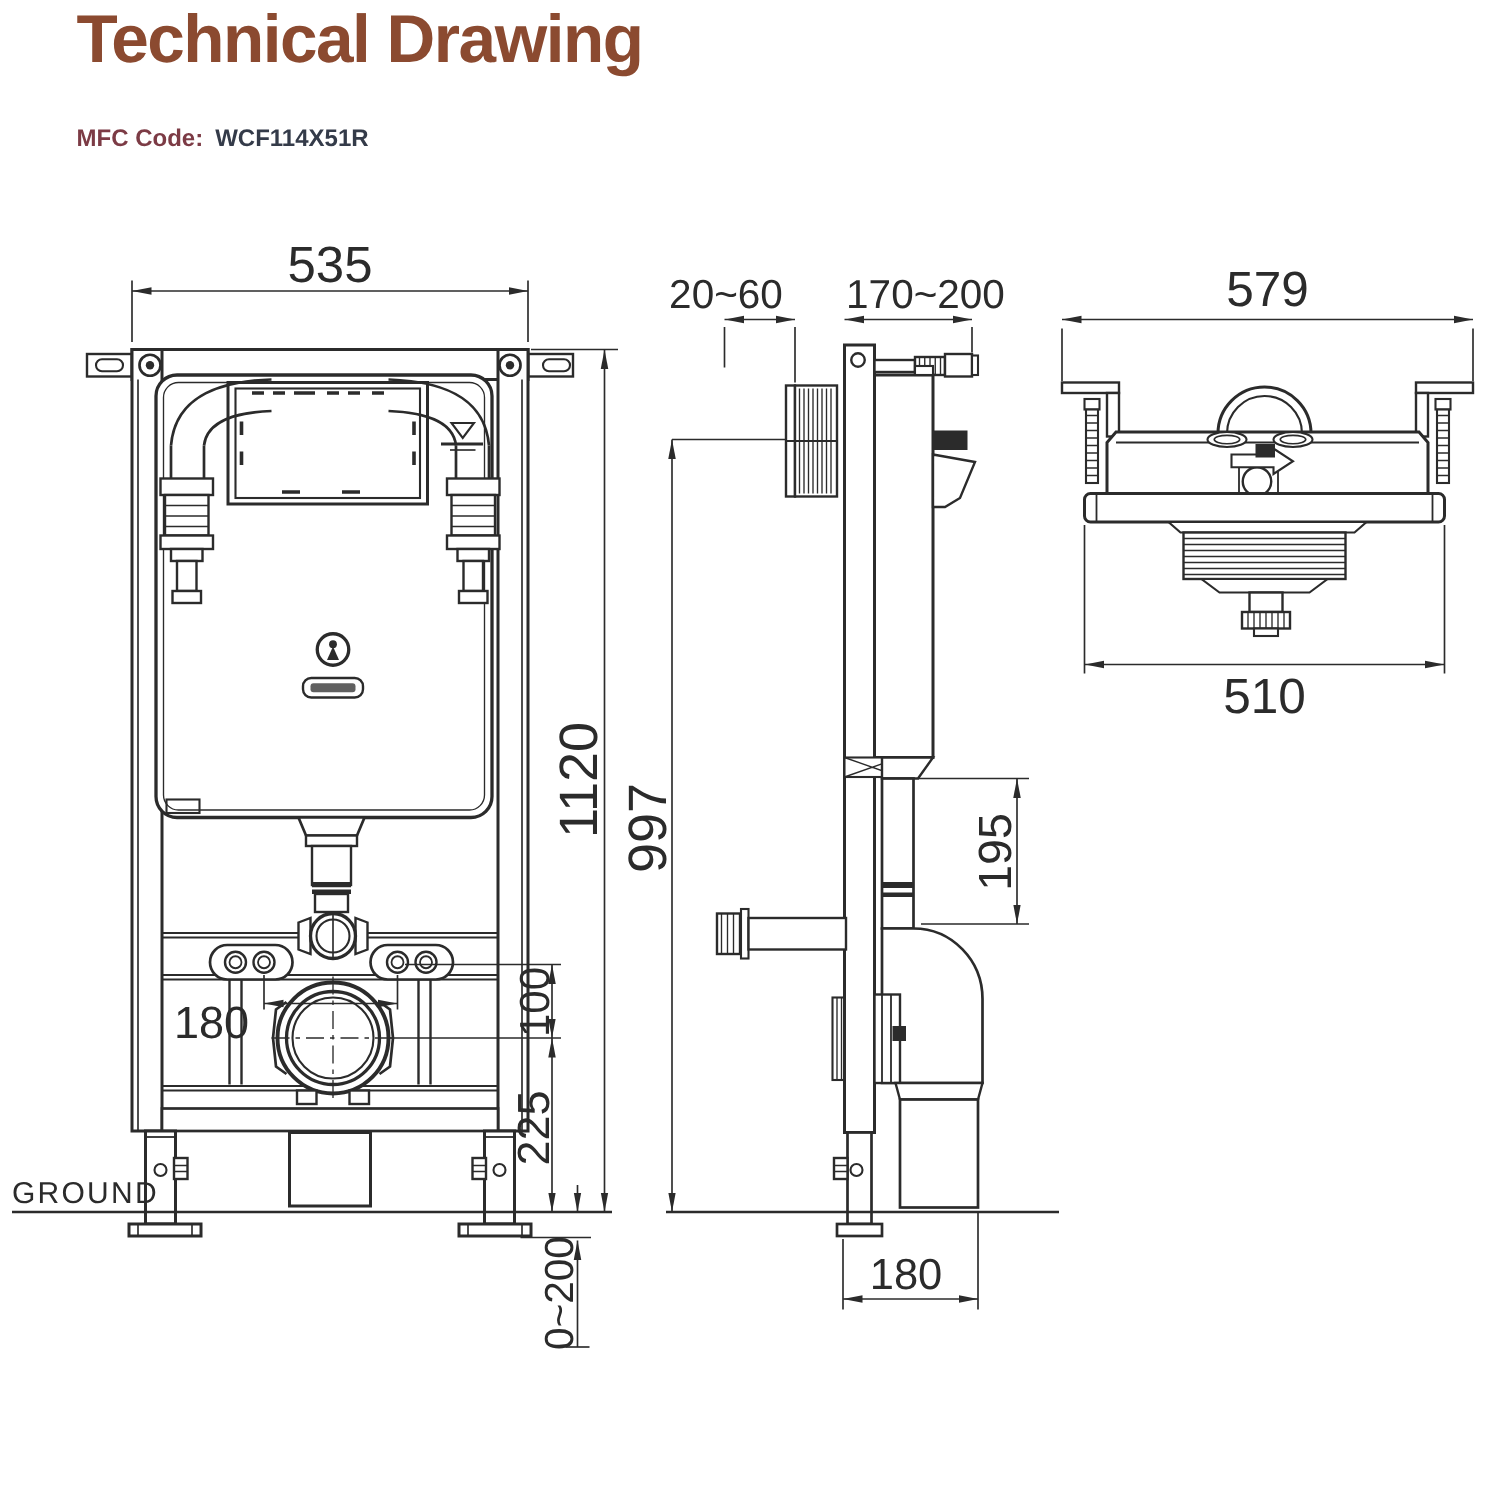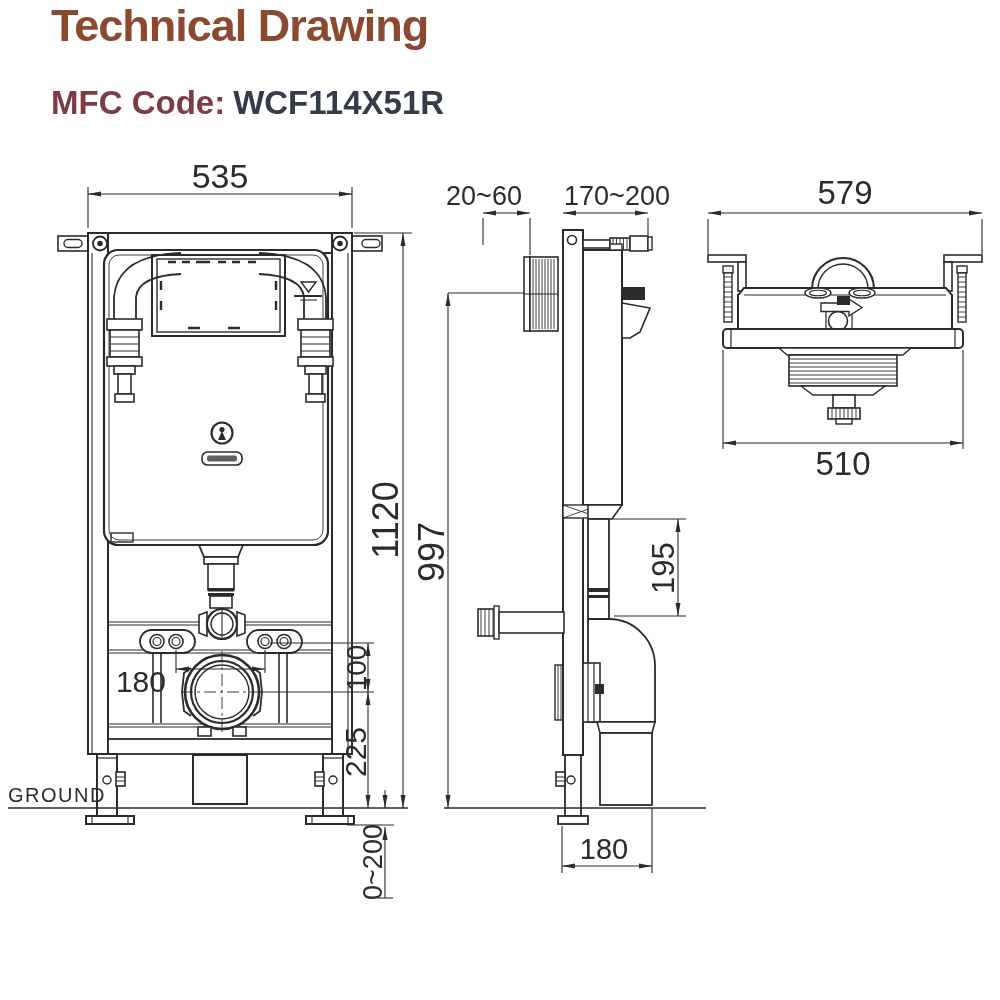--- a/index.html
+++ b/index.html
@@ -1,19 +1,19 @@
 <!DOCTYPE html>
 <html><head>
 <meta charset="utf-8">
 <style>
   html,body{margin:0;padding:0;background:#fff;width:1000px;height:1000px;position:relative;
             font-family:"Liberation Sans",sans-serif;}
   .hdr{position:absolute;left:25px;top:0;z-index:2;margin-left:26px;}
   .title{font-weight:bold;font-size:45px;letter-spacing:-1px;color:#8B4A30;}
-  .mfc{margin-top:32px;font-weight:bold;font-size:33px;}
+  .mfc{margin-top:32px;font-weight:bold;font-size:16px;}
   .mfc .lbl{color:#7C3B45;}
   .mfc .code{color:#343B49;margin-left:8px;}
   svg{position:absolute;left:0;top:0;z-index:1;}
   .ln{stroke:#2B2B2B;fill:none;stroke-linecap:butt;}
   .w09{stroke-width:0.9}.w1{stroke-width:1.1}.w12{stroke-width:1.2}.w14{stroke-width:1.4}
   .w16{stroke-width:1.6}.w18{stroke-width:1.8}.w2{stroke-width:2}.w22{stroke-width:2.2}
   .w24{stroke-width:2.4}.w26{stroke-width:2.6}
   .wf{fill:#fff}
   .dk{fill:#2B2B2B;stroke:none}
   .dim{stroke:#2B2B2B;stroke-width:1.1;fill:none}

